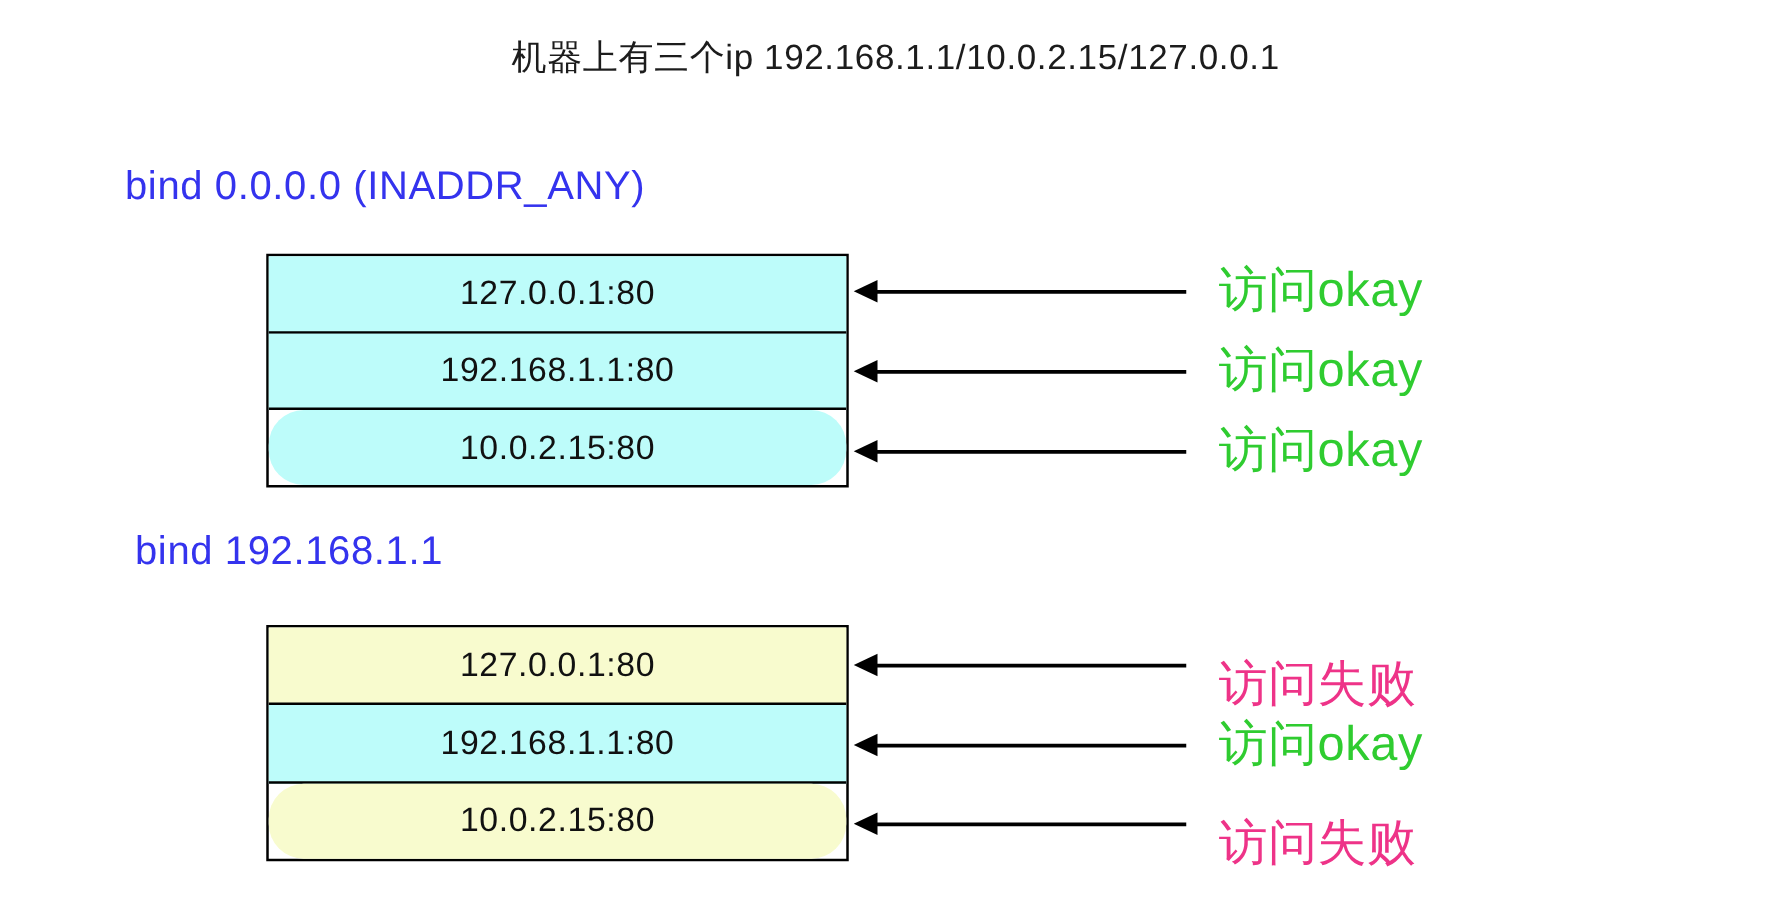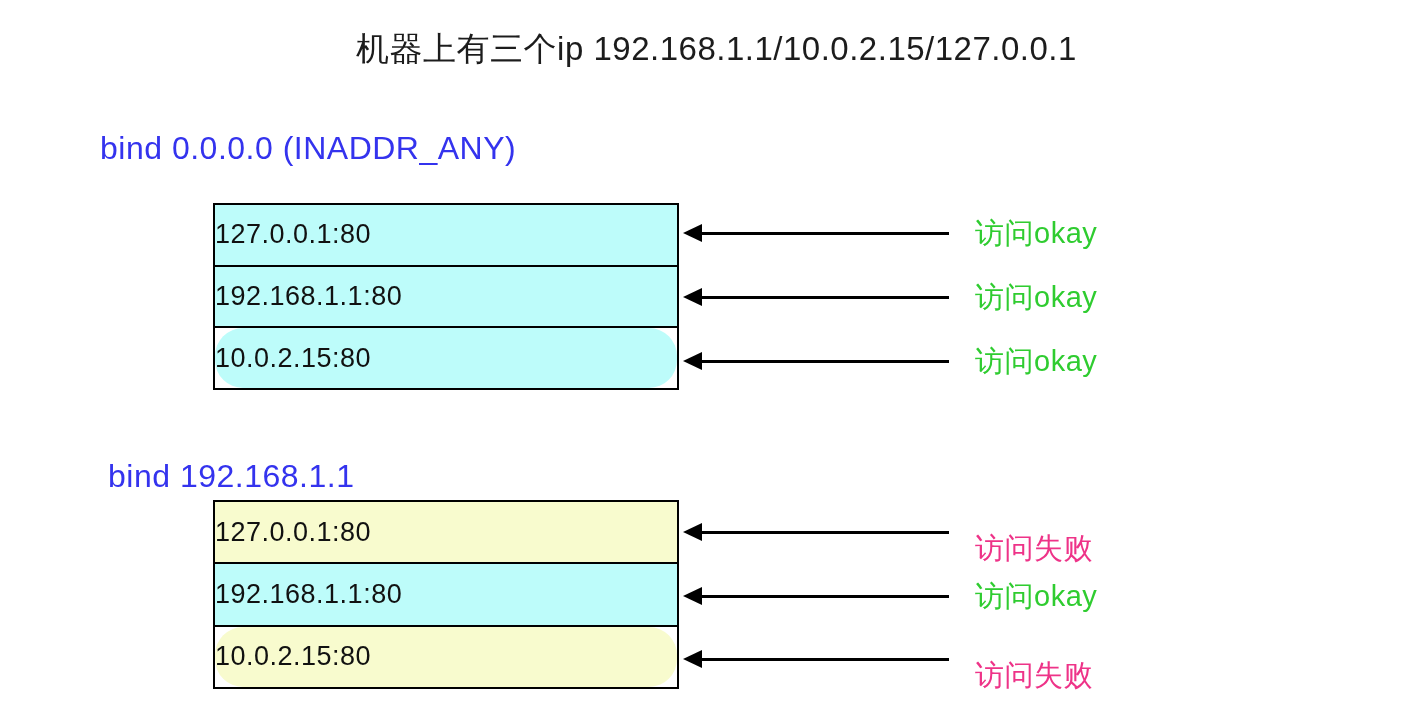--- a/index.html
+++ b/index.html
@@ -16,49 +16,50 @@
     overflow: hidden;
   }
   .title {
     position: absolute;
     top: 27px;
     left: 0;
     width: 100%;
     padding-left: 17px;
     box-sizing: border-box;
     text-align: center;
-    font-size: 33px;
+    font-size: 28px;
     font-weight: 500;
     color: #1c1c1c;
     letter-spacing: 0.5px;
   }
   .heading {
     position: absolute;
     font-size: 32px;
     font-weight: 500;
     color: var(--heading_blue, #3433ee);
     letter-spacing: 0.5px;
   }
   .heading-1 { left: 100px; top: 130px; }
-  .heading-2 { left: 108px; top: 422px; margin-top: 36px; }
+  .heading-2 { left: 108px; top: 422px; }
   .socket-box {
     position: absolute;
     left: 213px;
     width: 466px;
     border: 2px solid #000000;
     display: flex;
     flex-direction: column;
     box-sizing: border-box;
   }
   .socket-box-1 { top: 203px; height: 187px; }
   .socket-box-2 { top: 500px; height: 189px; }
   .socket-row {
     flex: 1 1 0;
     display: flex;
     align-items: center;
+    justify-content: center;
     border-bottom: 2px solid #000000;
     font-size: 27px;
     color: #111111;
     letter-spacing: 0.5px;
   }
   .socket-row:last-child { border-bottom: none; border-radius: 28px; }
   .fill-cyan   { background: var(--cyan_fill, #bdfcfa); }
   .fill-yellow { background: var(--yellow_fill, #f8fbce); }
   .arrow {
     position: absolute;
@@ -87,21 +88,21 @@
   }
   .a-1 { top: 224px; }
   .a-2 { top: 288px; }
   .a-3 { top: 352px; }
   .a-4 { top: 523px; }
   .a-5 { top: 587px; }
   .a-6 { top: 650px; }
   .result {
     position: absolute;
     left: 975px;
-    font-size: 29px;
+    font-size: 39px;
     font-weight: 500;
     line-height: 38px;
     letter-spacing: 0.5px;
     white-space: nowrap;
   }
   .status-ok   { color: var(--ok_green, #2fcc30); }
   .status-fail { color: var(--fail_pink, #ee3388); margin-top: 16px; }
   .r-1 { top: 214px; }
   .r-2 { top: 278px; }
   .r-3 { top: 342px; }

